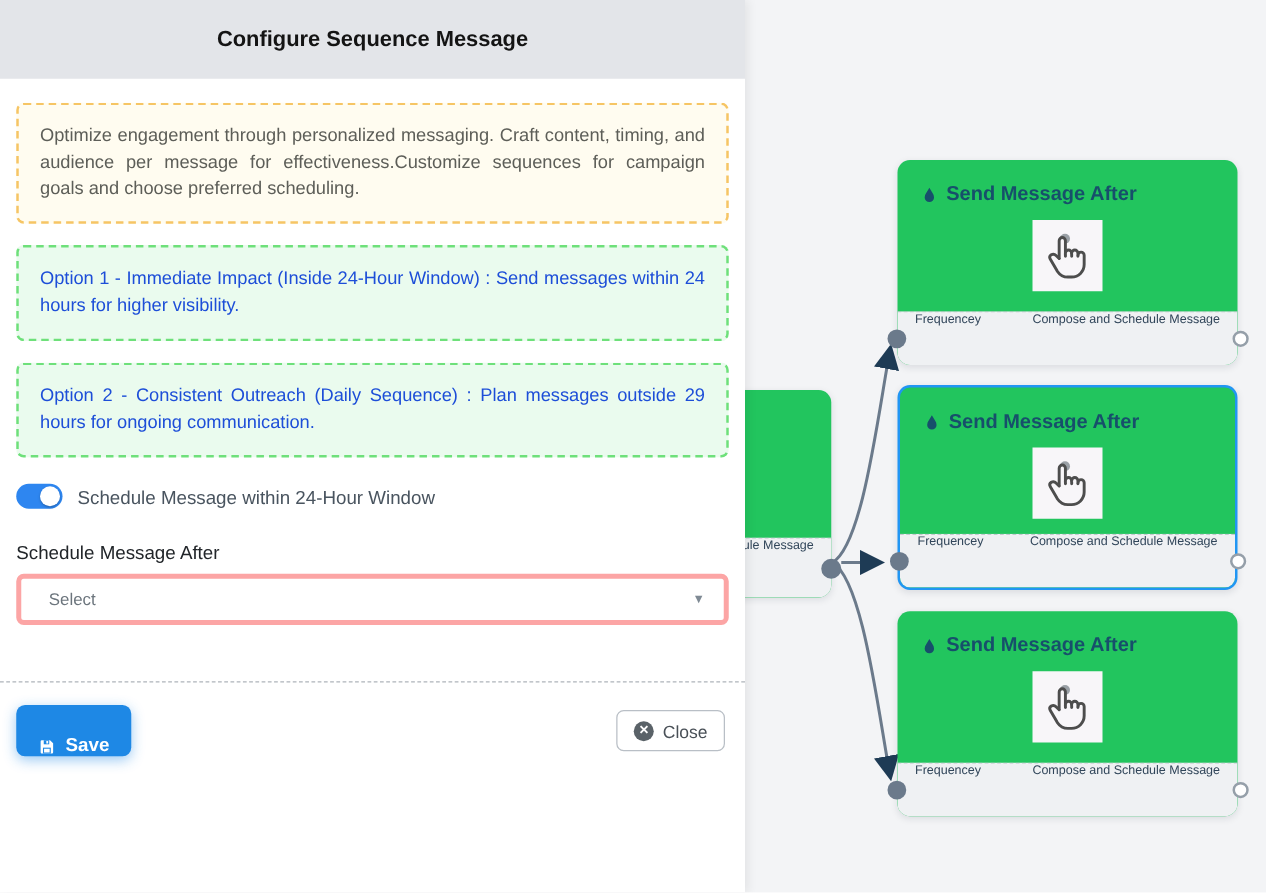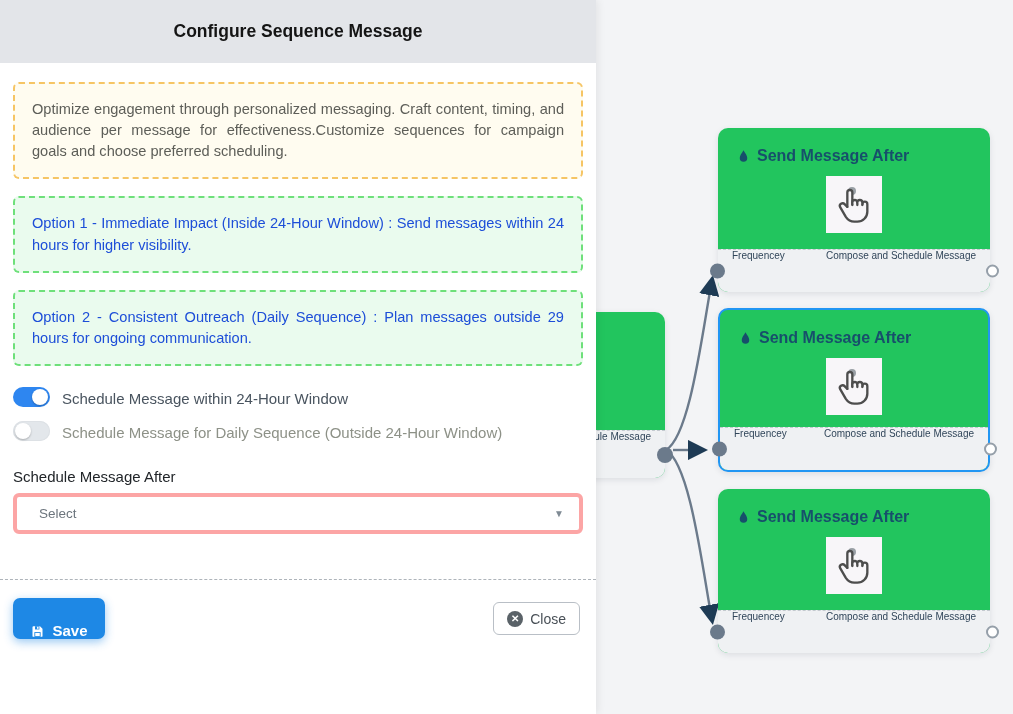--- a/index.html
+++ b/index.html
@@ -207,26 +207,20 @@
       <div class="box yellow">Optimize engagement through personalized messaging. Craft content, timing, and audience per message for effectiveness.Customize sequences for campaign goals and choose preferred scheduling.</div>
       <div class="box green">Option 1 - Immediate Impact (Inside 24-Hour Window) : Send messages within 24 hours for higher visibility.</div>
       <div class="box green">Option 2 - Consistent Outreach (Daily Sequence) : Plan messages outside 29 hours for ongoing communication.</div>
 
       <div class="toggle-row first">
         <span class="toggle on">
             <span class="knob"></span>
           </span>
         <span class="toggle-label strong">Schedule Message within 24-Hour Window</span>
       </div>
-      <div class="toggle-row second">
-        <span class="toggle off">
-            <span class="knob"></span>
-          </span>
-        <span class="toggle-label muted">Schedule Message for Daily Sequence (Outside 24-Hour Window)</span>
-      </div>
 
       <div class="field-label">Schedule Message After</div>
       <div class="select">
         <span>Select</span>
         <span class="caret">▼</span>
       </div>
     </div>
 
     <div class="panel-divider"></div>
 

